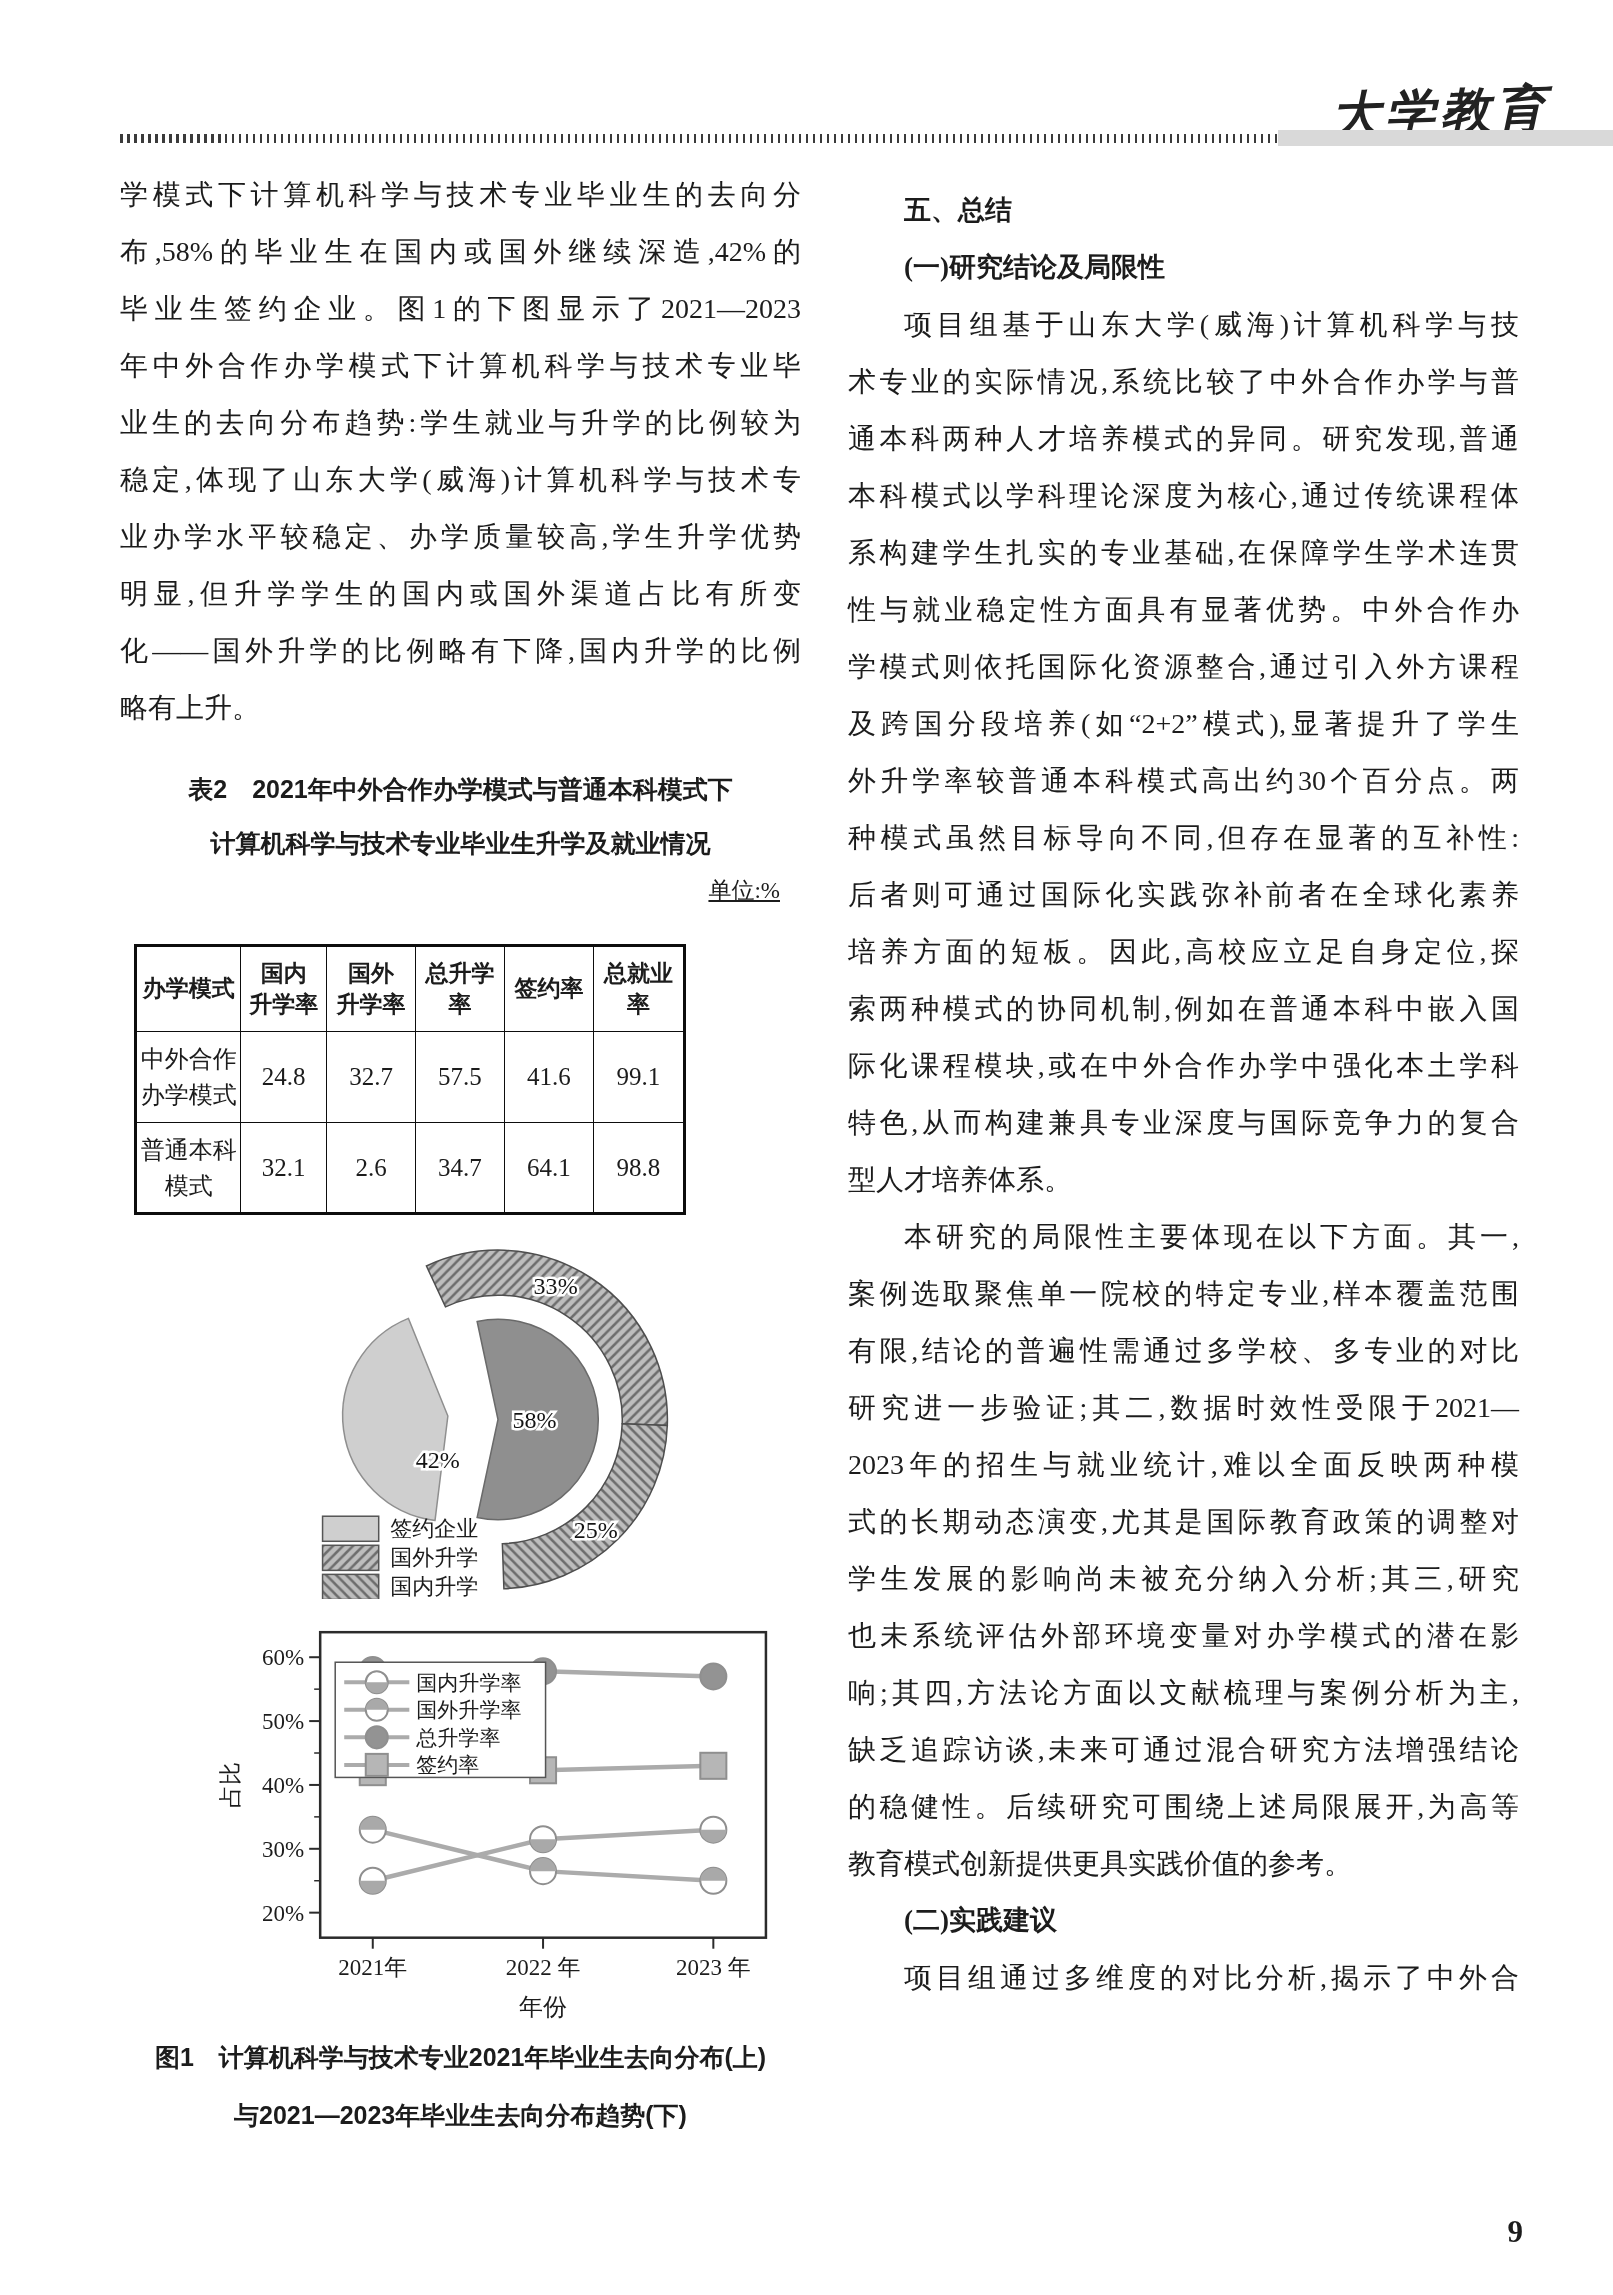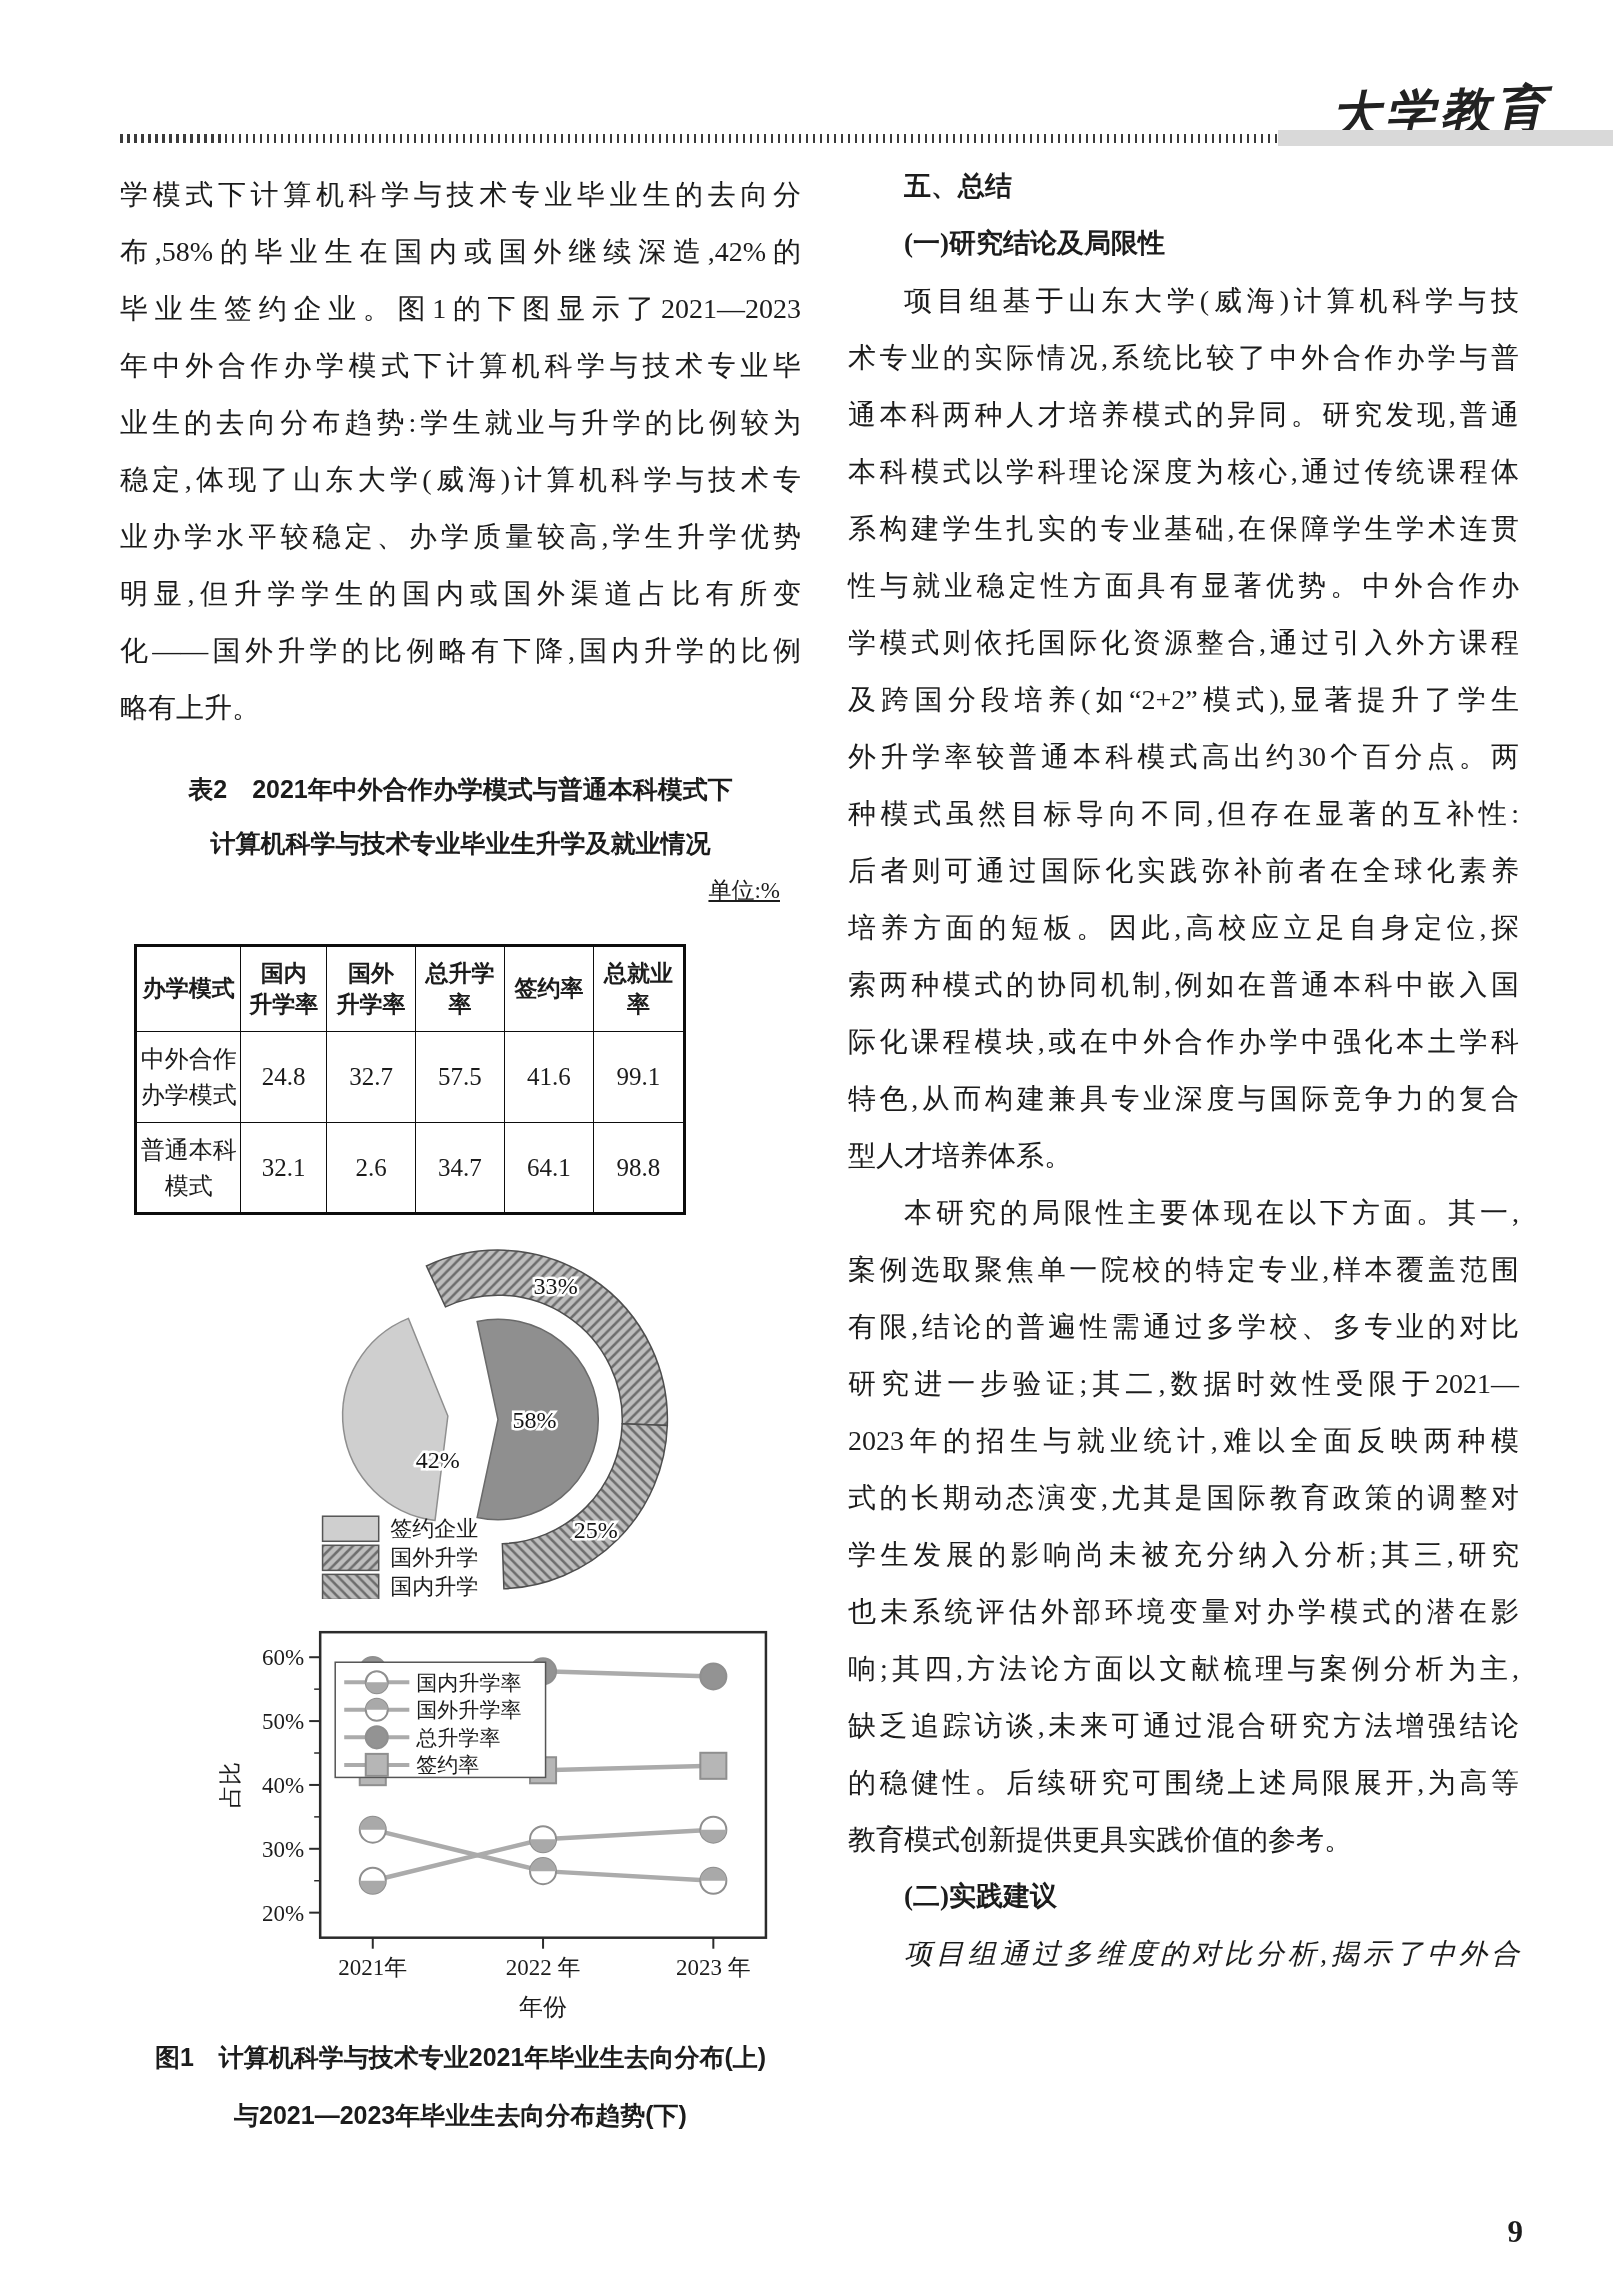--- a/index.html
+++ b/index.html
@@ -11,26 +11,26 @@
 
   
   .logo { position:absolute; left:1330px; top:79px; font-size:50px; font-weight:700;
           font-style:italic; letter-spacing:5px; transform:rotate(-2deg); color:#222; }
   .dotted-rule { position:absolute; left:120px; top:134px; width:1158px; height:9px;
           background:repeating-linear-gradient(90deg,#3b3b3b 0 2.5px,transparent 2.5px 7px); }
   .gray-bar { position:absolute; left:1278px; top:130px; width:336px; height:16px; background:#d9d9d9; }
 
   
   .col-left  { position:absolute; left:120px;  top:166px; width:681px; }
-  .col-right { position:absolute; left:848px; top:158px; width:671px; }
+  .col-right { position:absolute; left:848px; top:182px; width:671px; }
 
   .line { font-size:28px; line-height:57px; text-align:justify; text-align-last:justify;
           text-justify:inter-character; }
   .para .line:last-child { text-align-last:left; }
-  .para.cont-end .line:last-child { text-align-last:justify;font-style:italic; }
+  .para.cont-end .line:last-child { text-align-last:justify; }
   .para.indent-first .line:first-child { text-indent:56px; }
 
   .h-sec { font-family:"Liberation Sans",sans-serif; font-weight:700; font-size:27px;
            line-height:57px; text-indent:56px; }
   .h-sub { font-weight:700; font-size:27px; line-height:57px; text-indent:56px; }
 
   
   .tcap { font-family:"Liberation Sans",sans-serif; font-weight:700; font-size:25px;
           line-height:54px; text-align:center; }
   .tcap.first { margin-top:26px; }

